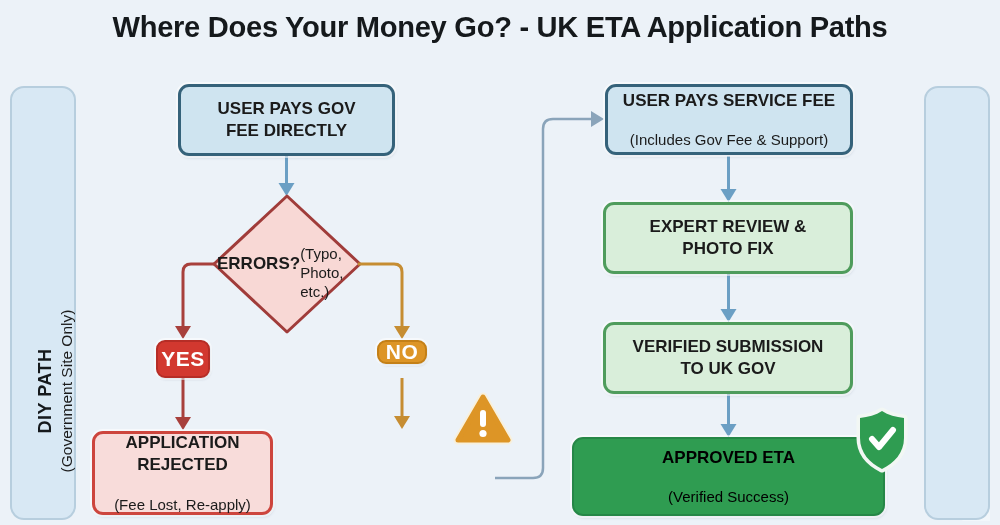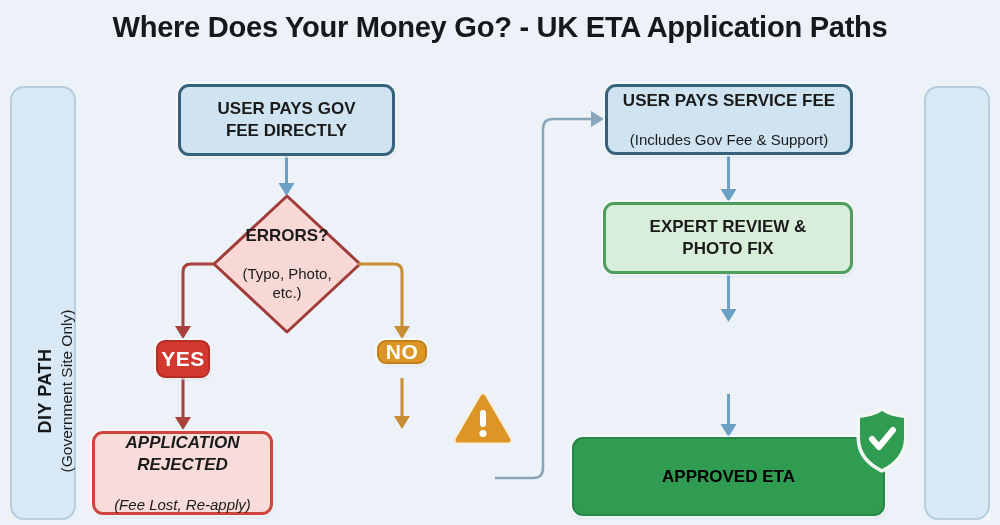--- a/index.html
+++ b/index.html
@@ -42,38 +42,38 @@
   .node-sub{font-size:15px;margin-top:19px;}
   .pre{white-space:pre-line;}
   .blue{background:#cfe4f0;border:3px solid #35627a;}
   .green{background:#d9eeda;border:3px solid #4f9c5c;}
   .pink{background:#f8dcda;border:3px solid #cd453d;}
   .cream{background:#faf0d6;border:3px solid #daa33a;}
   .box-start-diy{left:178px;top:84px;width:217px;height:72px;}
   .box-start-assist{left:605px;top:84px;width:248px;height:71px;}
   .box-expert{left:603px;top:202px;width:250px;height:72px;}
   .box-verified{left:603px;top:322px;width:250px;height:72px;}
-  .box-rejected{left:92px;top:431px;width:181px;height:84px;font-style:italic;}
+  .box-rejected{left:92px;top:431px;width:181px;height:84px;}
   .box-maybe{left:312px;top:430px;width:182px;height:86px;}
   .box-approved{
     left:572px;top:437px;width:313px;height:79px;
     background:#2f9c51;border:2px solid #268747;color:#000000;
   }
   .badge{
     position:absolute;box-sizing:border-box;border-radius:9px;
     display:flex;align-items:center;justify-content:center;
     color:#fff;font-weight:bold;font-size:21px;letter-spacing:0.5px;
     box-shadow:0 0 0 2px rgba(255,255,255,0.5), 1px 2px 2px rgba(80,100,120,0.2);
   }
   .badge-yes{left:156px;top:340px;width:54px;height:38px;background:#d2382f;border:2px solid #b62d26;}
   .badge-no{left:377px;top:340px;width:50px;height:24px;background:#dd9526;border:2px solid #c48017;}
   .diamond-text{
     position:absolute;left:217px;top:196px;width:140px;height:136px;
-    display:flex;flex-direction:column;align-items:center;justify-content:center;
-    text-align:center;line-height:1.25;
+    display:flex;flex-direction:row;align-items:center;justify-content:center;
+    text-align:left;line-height:1.25;
   }
   .diamond-text .node-sub{width:122px;}
   .icon{position:absolute;}
   .icon-warning{left:452px;top:390px;}
   .icon-shield{left:853px;top:406px;}
 </style>
 </head>
 <body>
 
 <div class="stage">
@@ -173,23 +173,28 @@
   <div class="node blue box-start-assist">
     <div class="node-title">USER PAYS SERVICE FEE</div>
     <div class="node-sub">(Includes Gov Fee &amp; Support)</div>
   </div>
 
   <div class="node green box-expert">
     <div class="node-title pre">EXPERT REVIEW &amp;
 PHOTO FIX</div>
   </div>
 
+  <div class="node green box-verified">
+    <div class="node-title pre">VERIFIED SUBMISSION
+TO UK GOV</div>
+  </div>
 
   <div class="node box-approved">
     <div class="node-title">APPROVED ETA</div>
+    <div class="node-sub">(Verified Success)</div>
   </div>
 
   <svg class="icon icon-shield" width="58" height="68" viewBox="0 0 58 68" xmlns="http://www.w3.org/2000/svg">
     <path d="M29,5 C35,9 43,11 51,12 L51,32 C51,47 41,57 29,63 C17,57 7,47 7,32 L7,12 C15,11 23,9 29,5 Z" fill="#2f9c51" stroke="#f2f7f4" stroke-width="7" paint-order="stroke" stroke-linejoin="round"></path>
     <path d="M19,33 L26,41 L40,24" fill="none" stroke="#ffffff" stroke-width="6" stroke-linecap="round" stroke-linejoin="round"></path>
   </svg>
 
 </div>
 
 </body></html>

